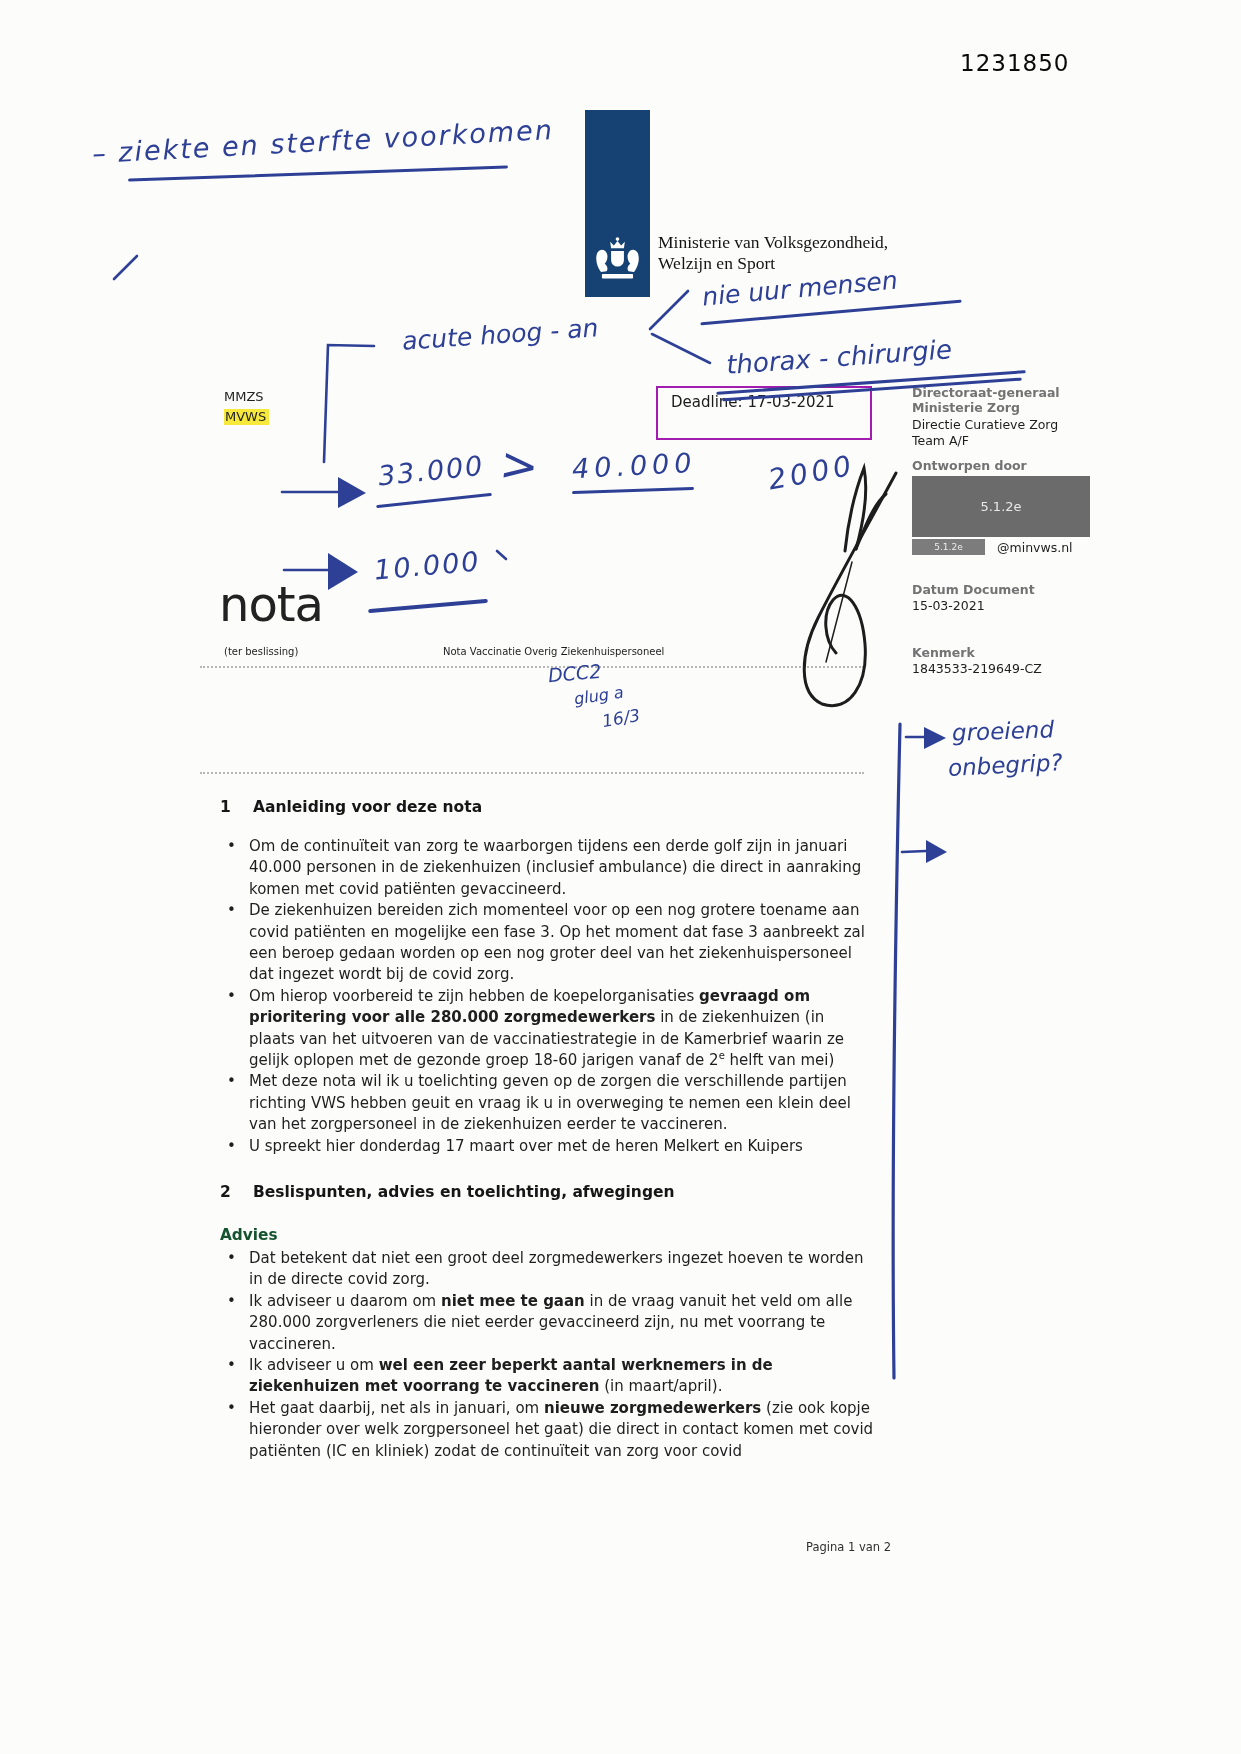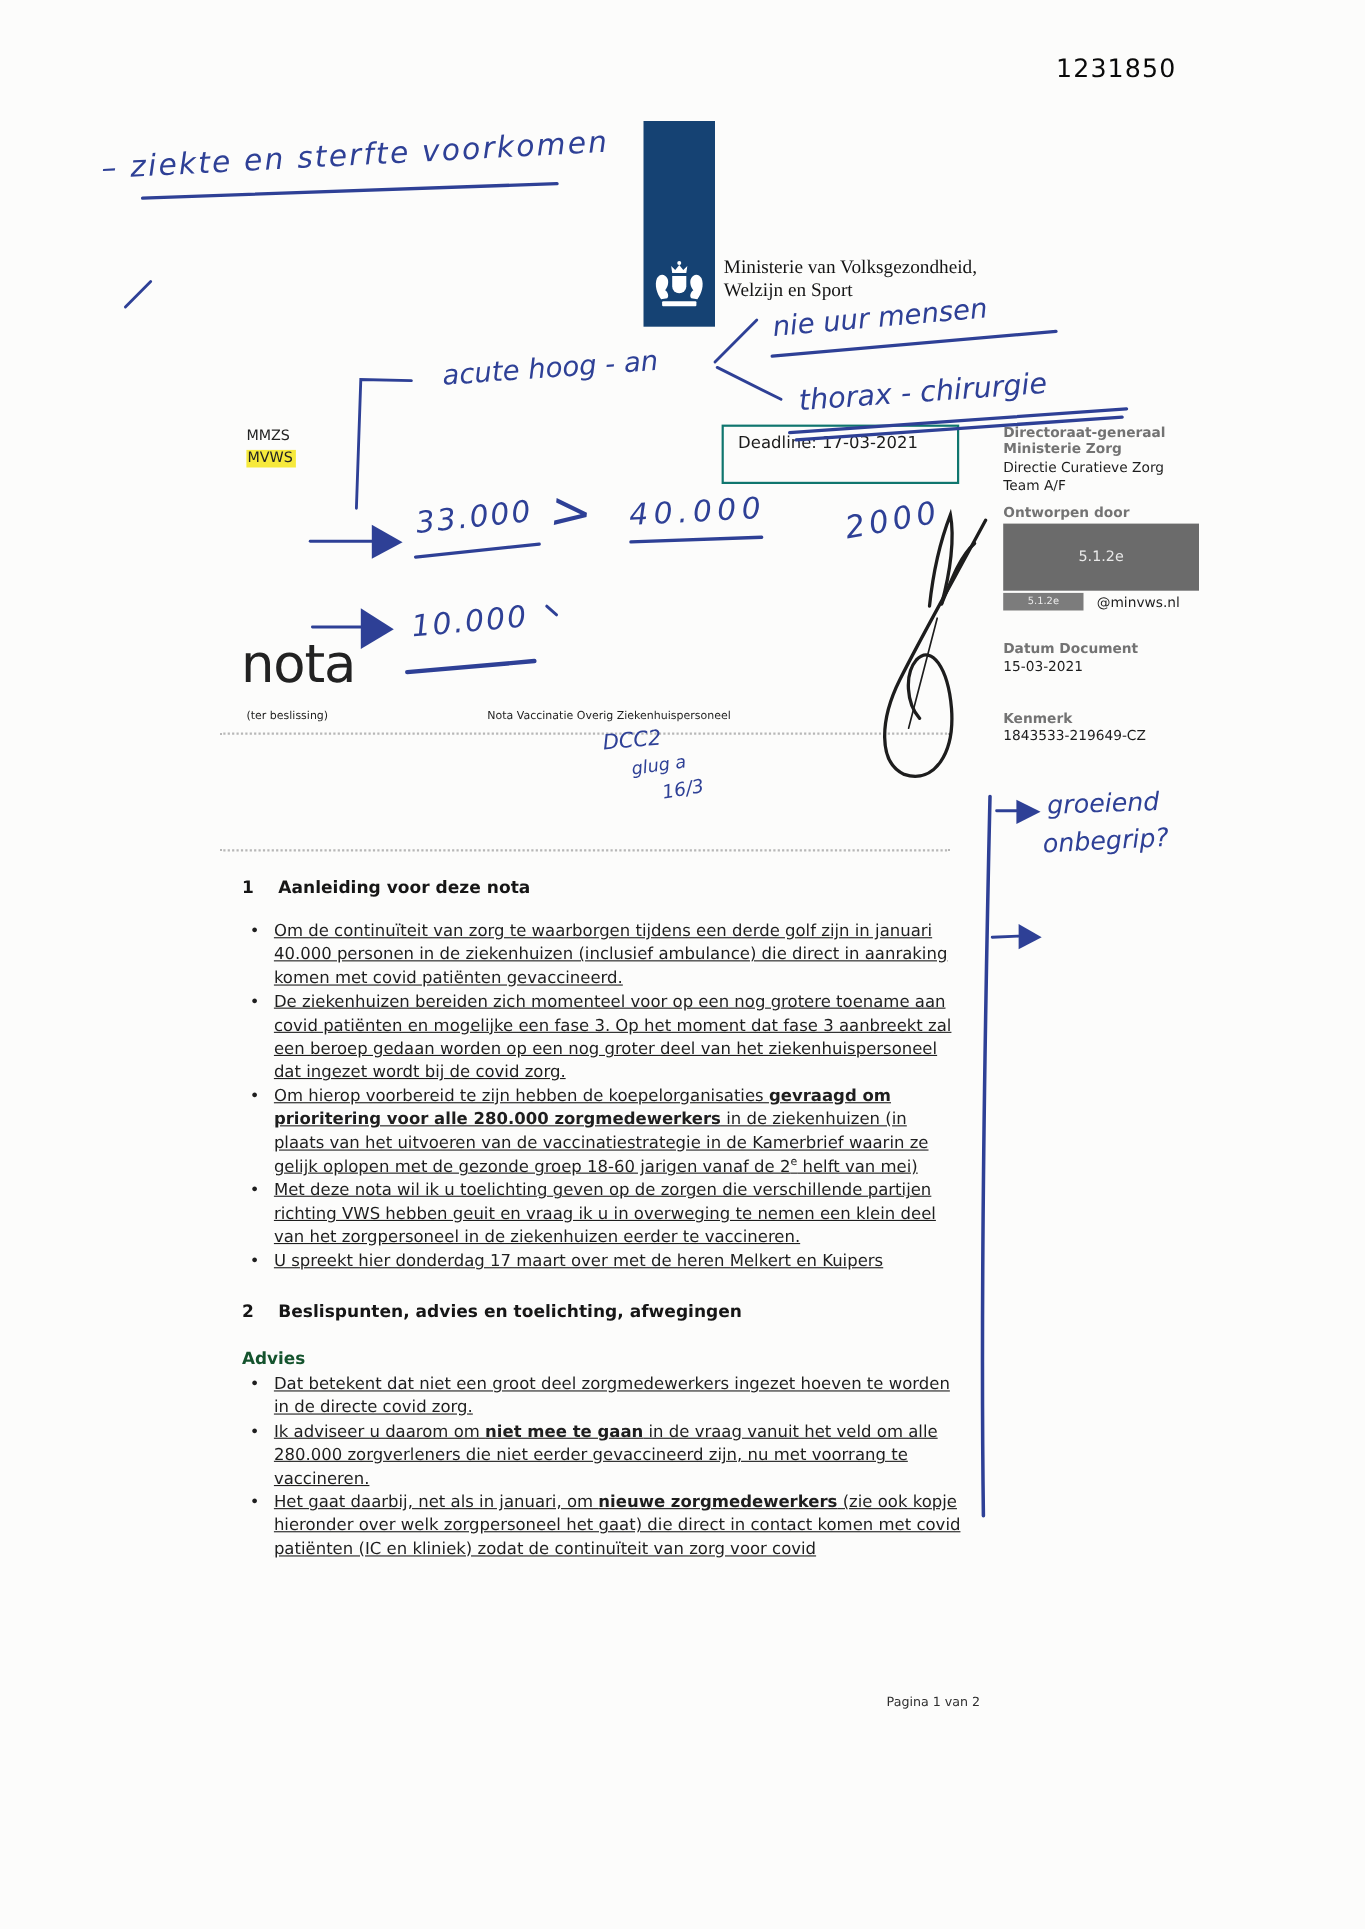--- a/index.html
+++ b/index.html
@@ -6,39 +6,39 @@
   #page{position:relative;width:1241px;height:1754px;background:#fcfcfb;
         font-family:"DejaVu Sans",sans-serif;overflow:hidden;margin:0 auto;}
   
   .docnum{position:absolute;left:960px;top:50px;font-size:23px;color:#0a0a0a;letter-spacing:1px;}
   .ministry{position:absolute;left:658px;top:232px;font-family:"Liberation Serif","DejaVu Serif",serif;
             font-size:17.5px;line-height:21px;color:#141414;}
   .logo-bar{position:absolute;left:585px;top:110px;width:65px;height:187px;background:#154273;}
   .crest{position:absolute;left:5px;top:126px;width:55px;height:52px;}
   .orgcode{position:absolute;left:224px;font-size:13px;color:#232323;}
   .hl{background:#f6e93c;padding:0 3px 1px 1px;}
-  .deadline-box{position:absolute;left:656px;top:386px;width:212px;height:50px;border:2px solid #0f766e;}
+  .deadline-box{position:absolute;left:656px;top:386px;width:212px;height:50px;border:2px solid #a21caf;}
   .deadline-box span{display:block;padding:5px 0 0 13px;font-size:15px;color:#1b1b1b;}
   .meta{position:absolute;left:912px;font-size:12.5px;color:#1d1d1d;white-space:nowrap;}
   .meta.bold{font-weight:bold;color:#737373;}
   .redact-big{position:absolute;left:912px;top:476px;width:178px;height:61px;background:#6b6b6b;
               display:flex;align-items:center;justify-content:center;}
   .redact-big span{color:#e9e9e9;font-size:13px;}
   .email-row{position:absolute;left:912px;top:539px;display:flex;align-items:center;}
   .redact-small{width:73px;height:16px;background:#7c7c7c;display:flex;align-items:center;justify-content:center;}
   .redact-small span{color:#ededed;font-size:9px;}
   .email-row .dom{font-size:12.5px;color:#1d1d1d;margin-left:12px;}
   .nota-title{position:absolute;left:219px;top:576px;font-size:48px;color:#222;letter-spacing:-1px;}
   .subtitle{position:absolute;top:646px;font-size:10px;color:#1d1d1d;}
   .dotline{position:absolute;left:200px;width:664px;border-top:2px dotted #b7b7b7;height:0;}
   .h{position:absolute;left:220px;display:flex;font-size:15.5px;font-weight:bold;color:#161616;}
   .h .num{width:33px;}
   ul.doc{position:absolute;left:222px;width:652px;margin:0;padding:0;list-style:none;
          font-size:15px;color:#1e1e1e;}
-  ul.doc li{position:relative;padding-left:27px;line-height:21.4px;text-decoration:underline;}
+  ul.doc li{position:relative;padding-left:27px;line-height:21.4px;}
   ul.doc li::before{content:"\2022";position:absolute;left:5px;top:0;}
   .b{font-weight:bold;}
   sup{font-size:10px;line-height:0;}
   .advies{position:absolute;left:220px;font-size:15.3px;font-weight:bold;color:#14532d;}
   .footer{position:absolute;left:806px;top:1540px;font-size:11.5px;color:#2e2e2e;}
   
   .hw{position:absolute;font-family:"DejaVu Sans",sans-serif;font-style:italic;
       color:#2e4096;white-space:nowrap;}
   .hwline{position:absolute;background:#2e4096;height:3px;border-radius:2px;}
   .penlayer{position:absolute;left:0;top:0;}
@@ -112,20 +112,21 @@
   </ul>
 
   <div class="h" style="top:1183px">
     <span class="num">2</span>
     <span>Beslispunten, advies en toelichting, afwegingen</span>
   </div>
   <div class="advies" style="top:1226px">Advies</div>
   <ul class="doc" style="top:1248px">
     <li><span>Dat betekent dat niet een groot deel zorgmedewerkers ingezet hoeven te worden in de directe covid zorg.</span></li>
     <li><span>Ik adviseer u daarom om </span><span class="b">niet mee te gaan</span><span> in de vraag vanuit het veld om alle 280.000 zorgverleners die niet eerder gevaccineerd zijn, nu met voorrang te vaccineren.</span></li>
+    <li><span>Ik adviseer u om </span><span class="b">wel een zeer beperkt aantal werknemers in de ziekenhuizen met voorrang te vaccineren</span><span> (in maart/april).</span></li>
     <li><span>Het gaat daarbij, net als in januari, om </span><span class="b">nieuwe zorgmedewerkers</span><span> (zie ook kopje hieronder over welk zorgpersoneel het gaat) die direct in contact komen met covid patiënten (IC en kliniek) zodat de continuïteit van zorg voor covid</span></li>
   </ul>
 
   <div class="footer">Pagina 1 van 2</div>
 
   <div class="hw" style="left:92px;top:126px;font-size:27px;letter-spacing:2px;transform:rotate(-3deg)">– ziekte en sterfte voorkomen</div>
   <div class="hwline" style="left:128px;top:172px;width:380px;transform:rotate(-2deg)"></div>
 
   <div class="hw" style="left:702px;top:274px;font-size:25px;transform:rotate(-5deg)">nie uur mensen</div>
   <div class="hwline" style="left:700px;top:311px;width:262px;transform:rotate(-5deg)"></div>

